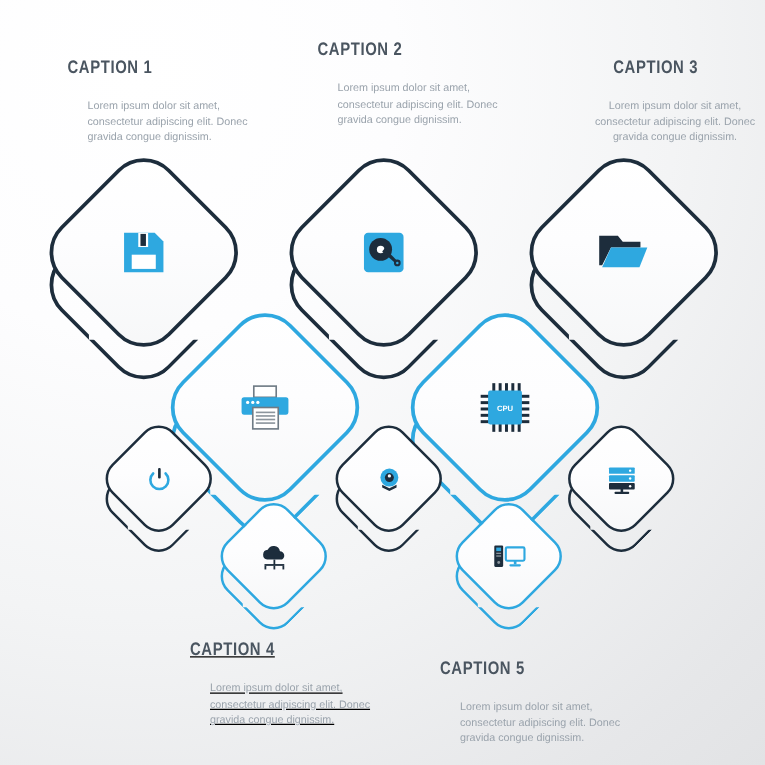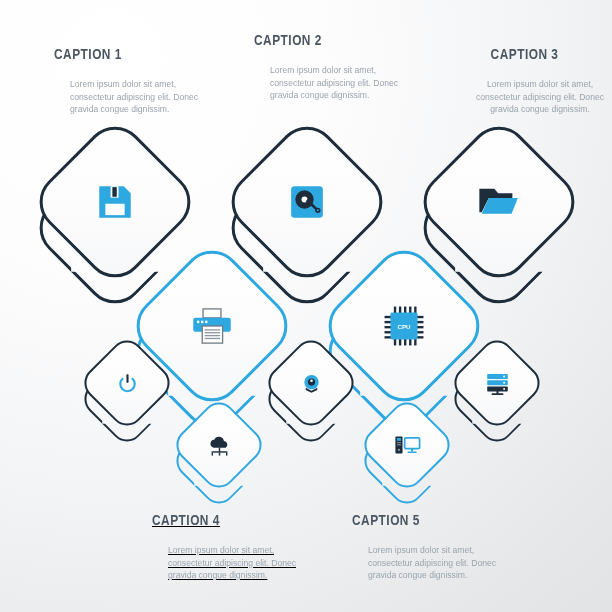--- a/index.html
+++ b/index.html
@@ -35,21 +35,21 @@
     line-height:12.6px;
     color:#9aa3ac;
     width:140px;
     margin:16px;
   }
 
   #cap1{ left:54px;  top:46px; }
   #cap2{ left:254px; top:32px; }
   #cap3{ left:454px; top:46px;text-align:center; }
   #cap4{ left:152px; top:512px;text-decoration:underline; }
-  #cap5{ left:352px; top:512px; }
+  #cap5{ left:352px; top:527px; }
 
   
   .badge{ position:absolute; }
   .badge .body{
     position:absolute; left:0; top:0;
     width:100%; height:100%;
     transform:rotate(45deg);
     border-radius:24%;
     border:3.4px solid var(--c);
     background:transparent;

